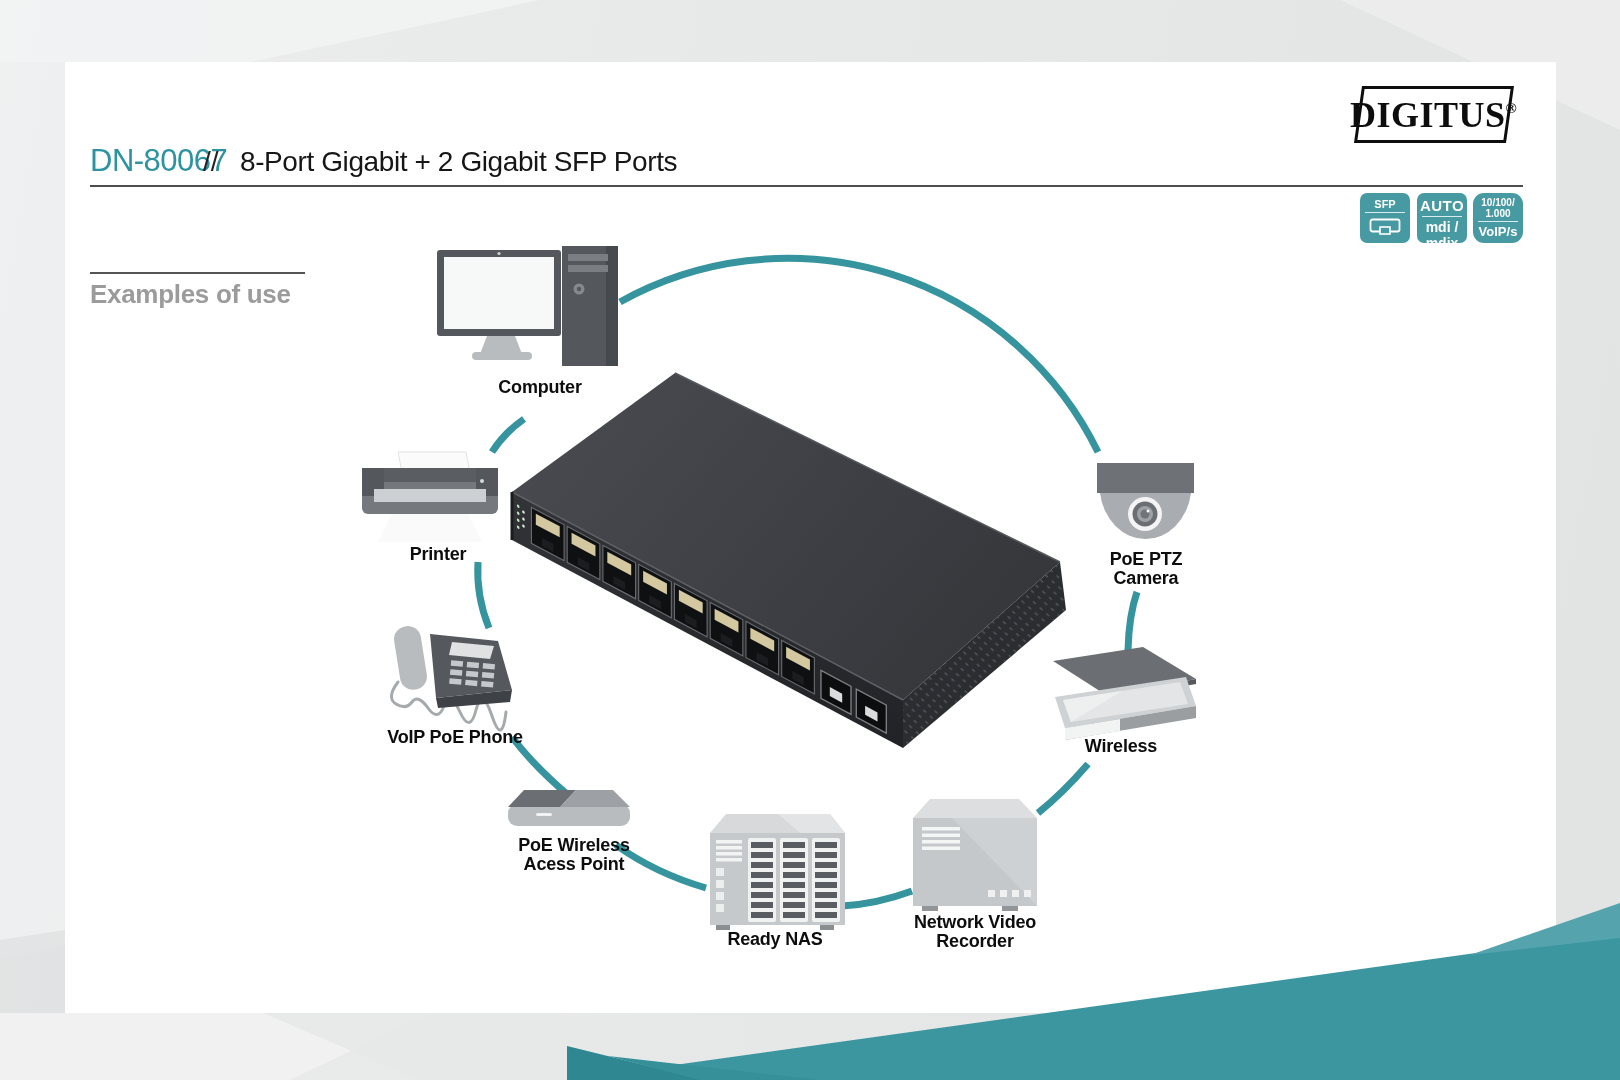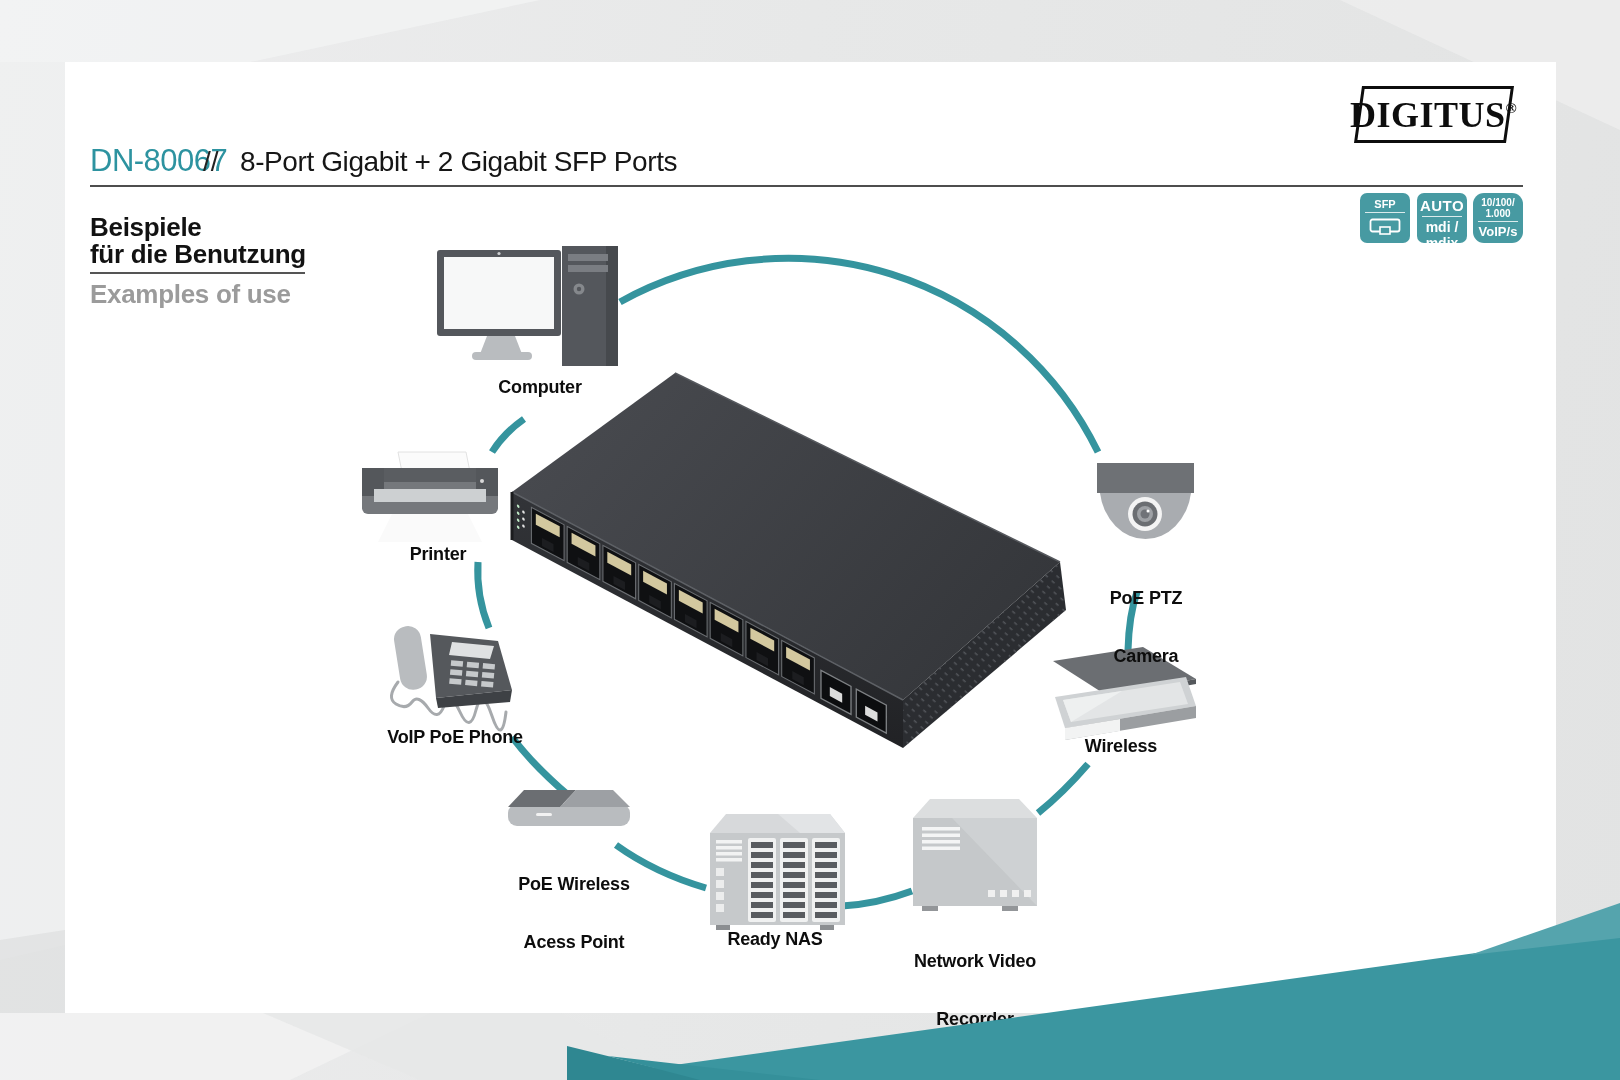--- a/index.html
+++ b/index.html
@@ -29,21 +29,21 @@
   .b-sfp .t1{font-size:11px;font-weight:bold;margin-top:5px;}
   .b-auto .t1{font-size:15px;font-weight:bold;margin-top:4px;letter-spacing:0.5px;}
   .b-auto .t2{font-size:14px;font-weight:bold;}
   .b-speed .t1{font-size:10px;font-weight:bold;margin-top:4px;}
   .b-speed .t2{font-size:10px;font-weight:bold;}
   .b-speed .t3{font-size:13px;font-weight:bold;}
   .sfp-icon{margin-top:3px;}
   
   .dev-label{position:absolute;transform:translateX(-50%);text-align:center;font-size:18px;font-weight:bold;
              color:#0d0d0d;white-space:nowrap;line-height:19px;letter-spacing:-0.2px;}
-  .dev-label span{display:block;margin-top:39px;}
+  .dev-label span{display:block;}
 </style>
 </head>
 <body>
 
 <div class="stage">
 
   <svg class="bg-svg">
     <polygon points="0,0 540,0 250,62 0,62" fill="#f3f4f4" opacity="0.8"></polygon>
     <polygon points="1340,0 1620,0 1620,130" fill="#eff0f0" opacity="0.7"></polygon>
     <polygon points="0,62 65,62 65,945 0,960" fill="#f0f1f1" opacity="0.6"></polygon>
@@ -294,24 +294,20 @@
       <circle cx="1145" cy="514" r="4.5" fill="#707378"></circle>
       <circle cx="1148" cy="511" r="1.5" fill="#ffffff"></circle>
     </g>
   </svg>
 
   <div class="model">DN-80067</div>
   <div class="sep">//</div>
   <div class="prod-title">8-Port Gigabit + 2 Gigabit SFP Ports</div>
   <div class="header-rule"></div>
 
-  <div class="heading-de">
-    <span>Beispiele</span><br>
-    <span>für die Benutzung</span>
-  </div>
   <div class="heading-rule"></div>
   <div class="heading-en">Examples of use</div>
 
   <div class="logo-box">
     <span class="logo-text"><span>DIGITUS</span><span class="logo-reg">®</span></span>
   </div>
 
   <div class="badge b-sfp">
     <div class="t1">SFP</div>
     <div class="badge-line"></div>

